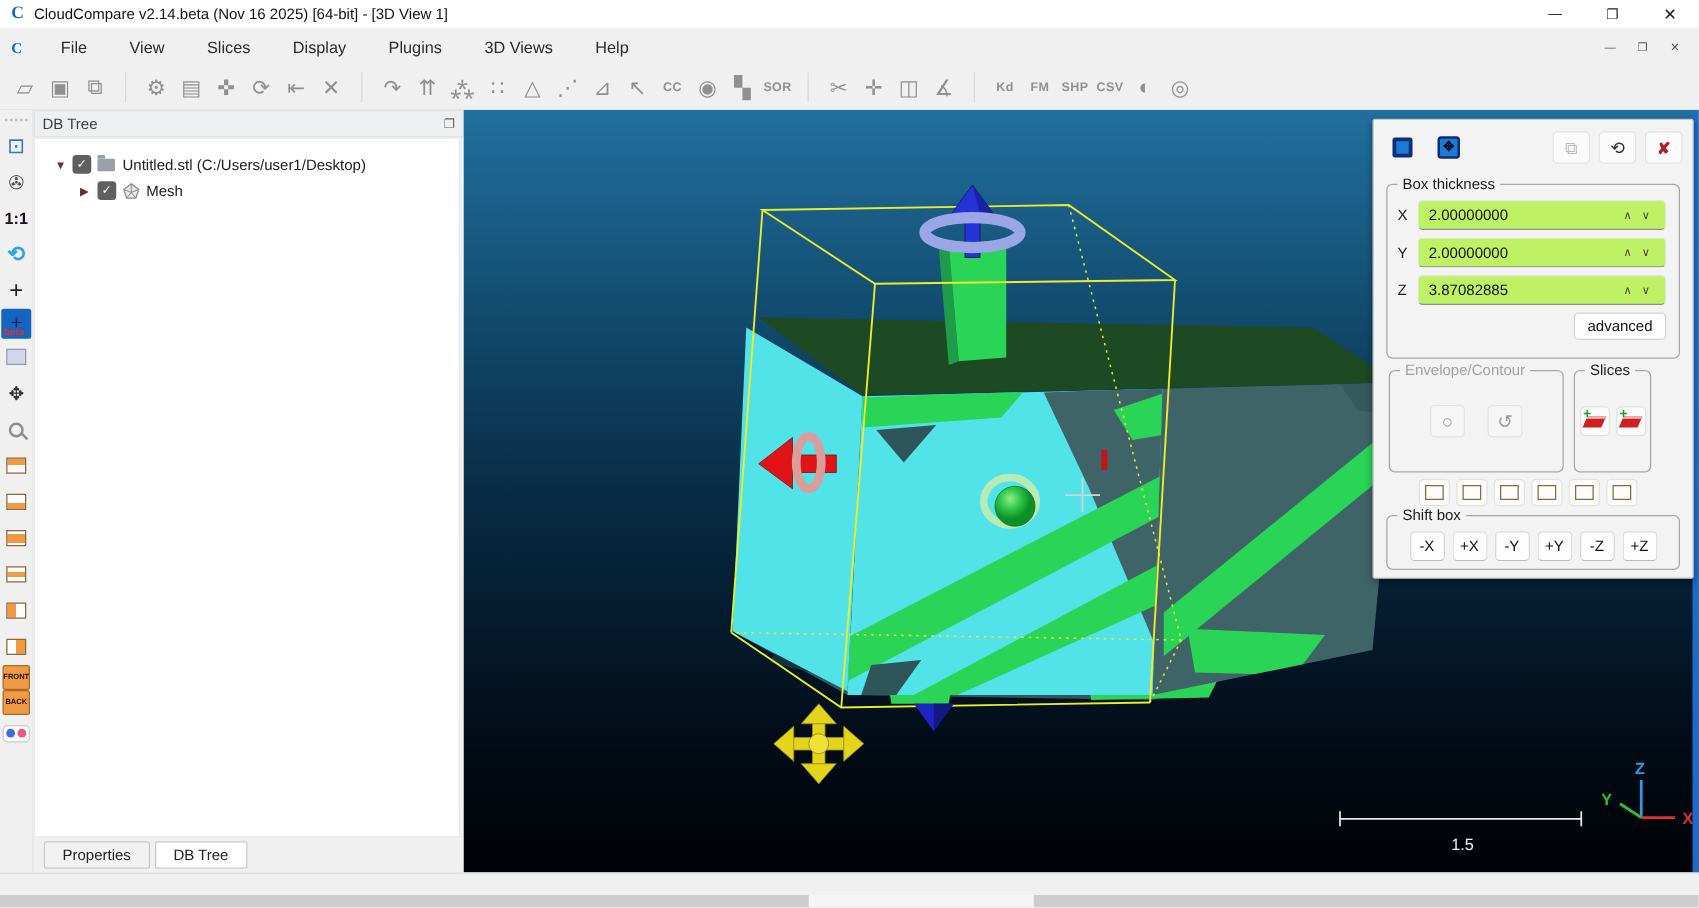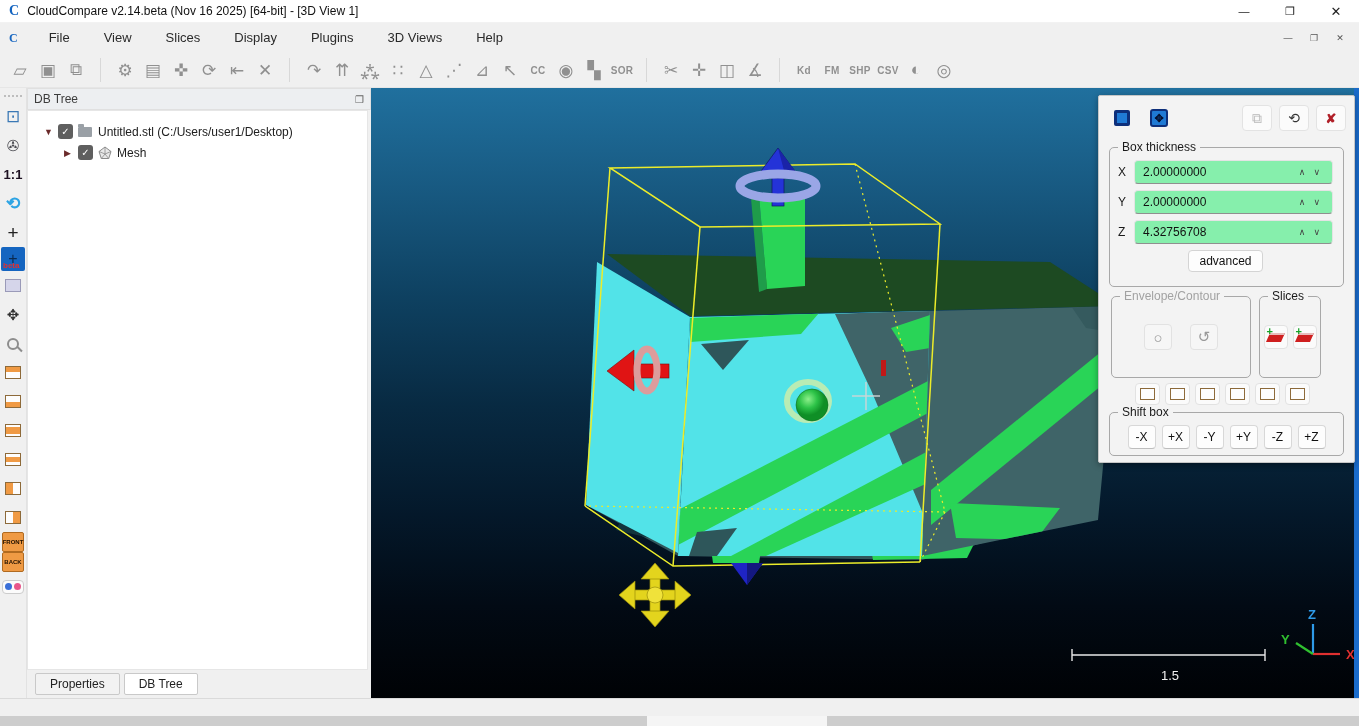--- a/index.html
+++ b/index.html
@@ -91,24 +91,24 @@
   .hbtn{width:30px;height:26px;border-radius:4px;background:#fbfbfb;border:1px solid #e3e3e3;display:flex;align-items:center;justify-content:center;font-size:14px}
   .hbtn.export{color:#b9b9b9}
   .hbtn.reset{color:#333}
   .hbtn.close{color:#b01f28;font-weight:bold;font-size:13px}
   .grp{position:relative;border:1px solid #a8a8a8;border-radius:5px}
   .legend{position:absolute;top:-8px;left:8px;background:#f3f3f3;padding:0 4px;font-size:12px;color:#1a1a1a}
   .legend.dis{color:#a2a2a2}
   .grp-thick{margin:16px 10px 0 10px;height:140px;padding:12px 10px 0 8px}
   .spin-row{display:flex;align-items:center;margin-bottom:6px}
   .axis-lab{width:16px;font-size:12px;color:#1a1a1a}
-  .spin{flex:1;display:flex;align-items:center;background:#86efac;border:1px solid #e4e4e4;border-bottom:1px solid #8f8f8f;border-radius:4px;height:24px;padding:0 8px;font-size:12px;color:#111}
+  .spin{flex:1;display:flex;align-items:center;background:#bef264;border:1px solid #e4e4e4;border-bottom:1px solid #8f8f8f;border-radius:4px;height:24px;padding:0 8px;font-size:12px;color:#111}
   .spin-val{flex:1}
   .chev{color:#444;font-size:9px;padding:0 4px}
-  .adv-row{display:flex;justify-content:center;margin-top:2px}
+  .adv-row{display:flex;justify-content:flex-end;margin-top:2px}
   .adv-btn{background:#fdfdfd;border:1px solid #d4d4d4;border-radius:4px;height:22px;padding:0 10px;font-size:12px;color:#111;font-family:"Liberation Sans",sans-serif}
   .grp-env{position:absolute;left:12px;top:200px;width:140px;height:82px;display:flex;align-items:center;justify-content:center;gap:18px}
   .grp-slices{position:absolute;left:160px;top:200px;width:62px;height:82px;display:flex;align-items:center;justify-content:center;gap:5px}
   .gbtn{width:28px;height:26px;border-radius:4px;background:#f6f6f6;border:1px solid #e2e2e2;display:flex;align-items:center;justify-content:center;color:#9a9a9a;font-size:15px}
   .sl-btn{width:24px;height:24px;border-radius:4px;background:#fbfbfb;border:1px solid #e2e2e2;display:flex;align-items:center;justify-content:center;position:relative}
   .slice-ico{width:15px;height:9px;background:#cf1f1f;transform:skewX(-24deg);border-top:2px solid #e7bcbc}
   .sl-plus{position:absolute;left:2px;top:-1px;color:#19a22a;font-weight:bold;font-size:11px}
   .cube-row{position:absolute;left:36px;top:287px;display:flex;gap:5px}
   .cbtn{width:25px;height:22px;border-radius:4px;background:#fbfbfb;border:1px solid #e2e2e2;display:flex;align-items:center;justify-content:center}
   .cbtn .cube{width:15px;height:12px;border:1px solid #8d6a3a;background:#fdfdfd;display:block}
@@ -534,21 +534,21 @@
       <span class="axis-lab">Y</span>
       <div class="spin">
         <span class="spin-val">2.00000000</span>
         <span class="chev">∧</span>
         <span class="chev">∨</span>
       </div>
     </div>
     <div class="spin-row">
       <span class="axis-lab">Z</span>
       <div class="spin">
-        <span class="spin-val">4.32756708</span>
+        <span class="spin-val">3.87082885</span>
         <span class="chev">∧</span>
         <span class="chev">∨</span>
       </div>
     </div>
     <div class="adv-row">
       <button class="adv-btn">advanced</button>
     </div>
   </div>
 
   <div class="grp grp-env">

